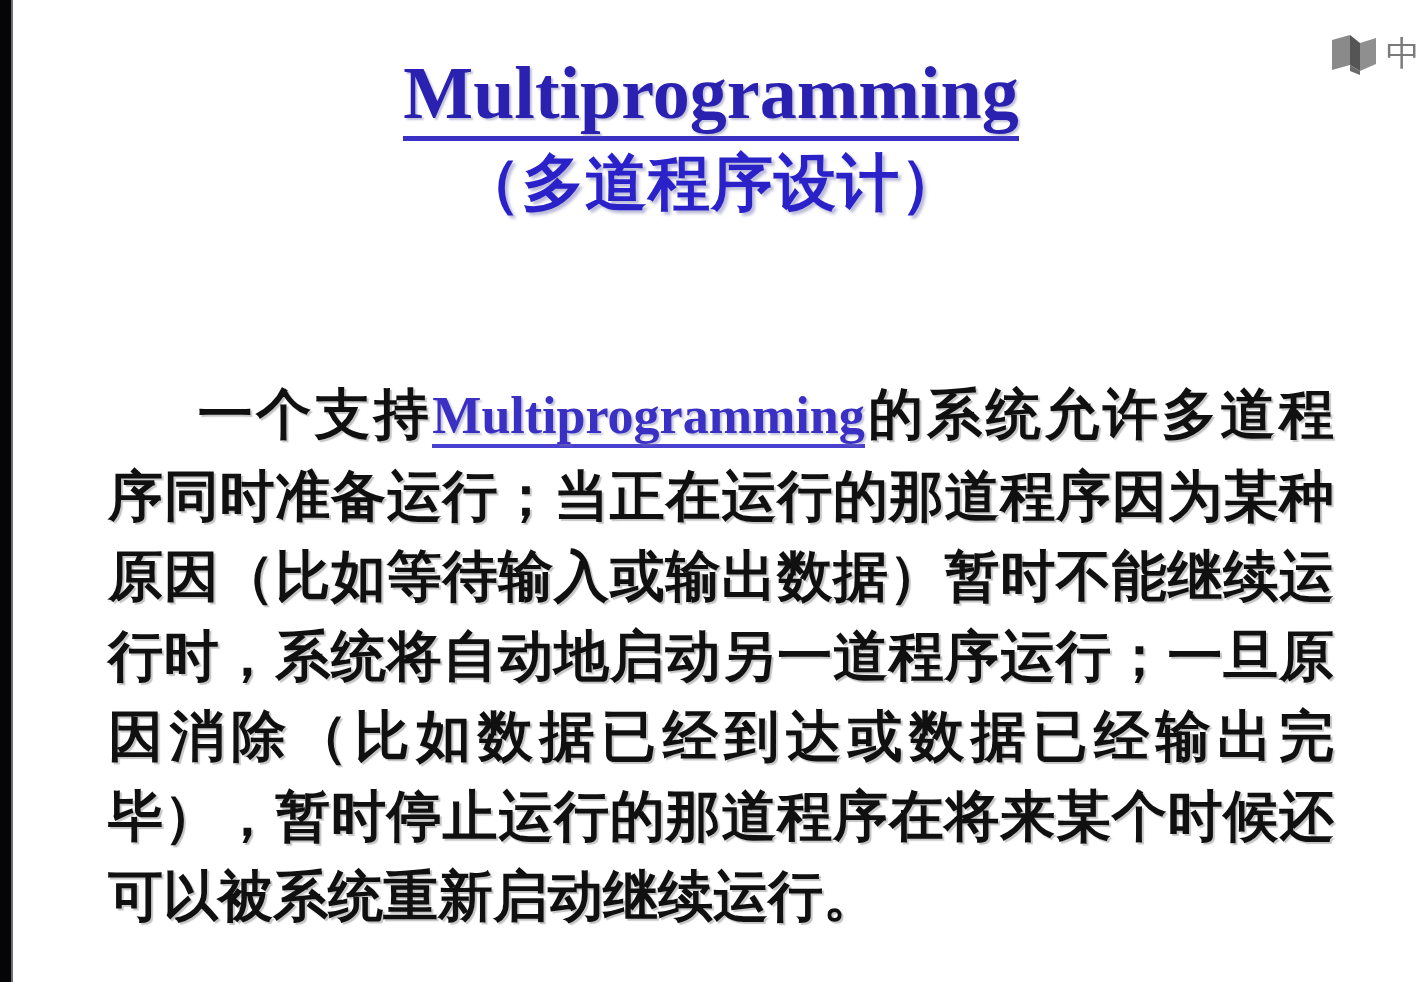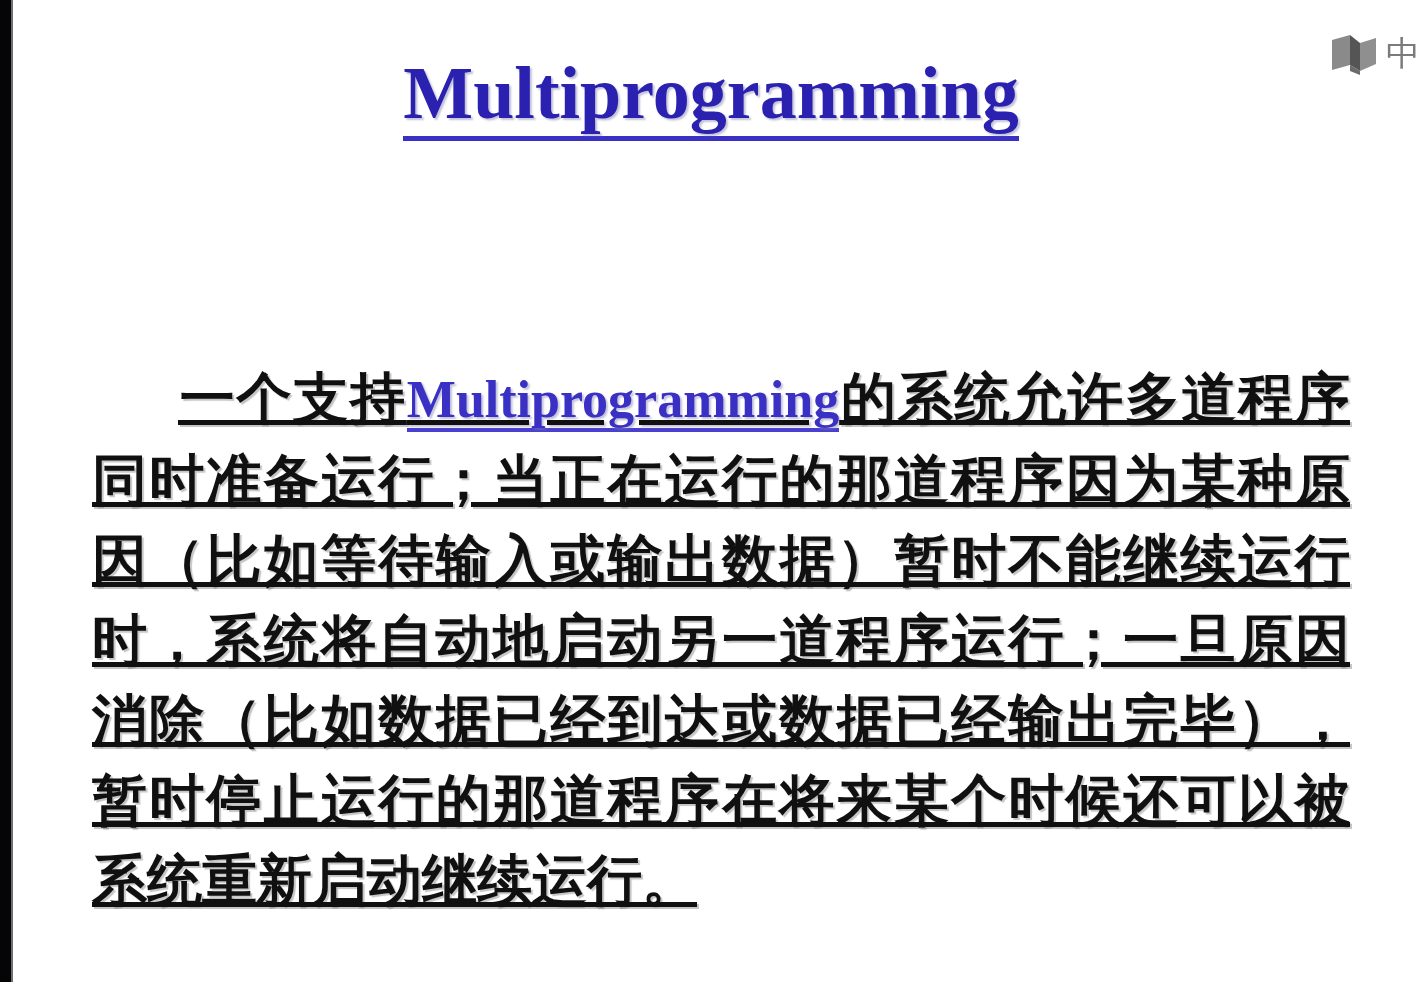--- a/index.html
+++ b/index.html
@@ -106,24 +106,23 @@
   }
   .body-para {
     font-family: "DejaVu Sans", "Liberation Sans", sans-serif;
     font-weight: bold;
     font-size: 55px;
     line-height: 80px;
     color: #101010;
     text-align: justify;
     text-justify: inter-character;
     text-indent: 0;
-    margin: 0;
+    margin: 16px;
     text-shadow: 2px 2px 1px rgba(90,90,90,0.35);
     word-break: break-all;
-    text-decoration: underline;
   }
   .body-para .lead-indent {
     display: inline-block;
     width: 86px;
   }
   .inline-en {
     font-family: "Liberation Serif", "DejaVu Serif", serif;
     font-weight: bold;
     color: #3a31c4;
     font-size: 52px;
@@ -146,20 +145,21 @@
       <polygon points="30,12 46,7 46,33 30,40" fill="#8f8f8f"></polygon>
       <polygon points="20,34 30,40 30,44 20,40" fill="#6b6b6b"></polygon>
     </svg>
     <span class="ime-mode-char">中</span>
   </div>
 
   <div class="title-block">
     <div>
       <span class="title-en">Multiprogramming</span>
     </div>
+    <div class="title-cn">（多道程序设计）</div>
   </div>
 
   <div class="body-block">
     <p class="body-para">
       <span class="lead-indent"></span><span>一个支持</span><span class="inline-en">Multiprogramming</span><span>的系统允许多道程序同时准备运行；当正在运行的那道程序因为某种原因（比如等待输入或输出数据）暂时不能继续运行时，系统将自动地启动另一道程序运行；一旦原因消除（比如数据已经到达或数据已经输出完毕），暂时停止运行的那道程序在将来某个时候还可以被系统重新启动继续运行。</span>
     </p>
   </div>
 
 </div>
 

